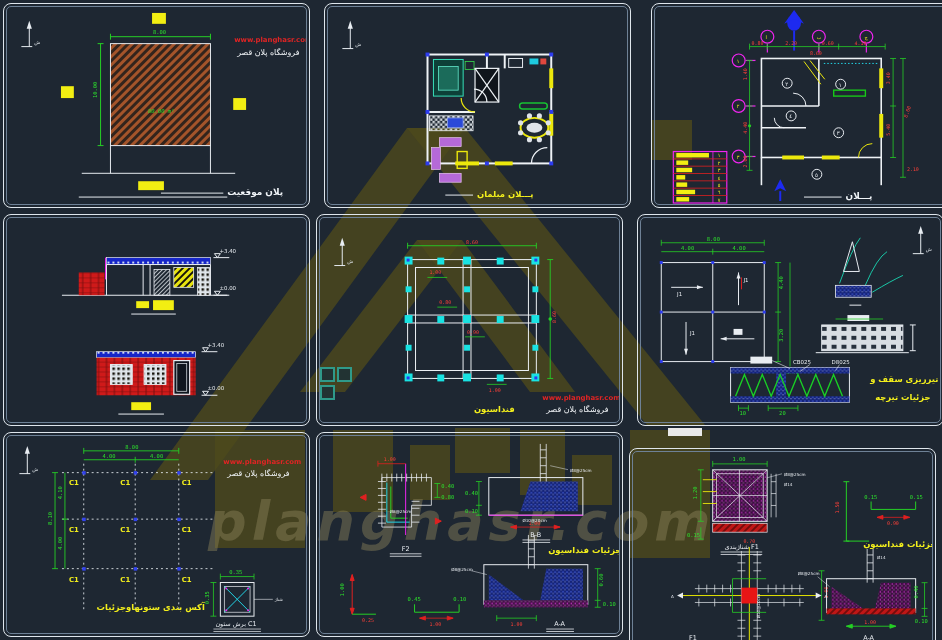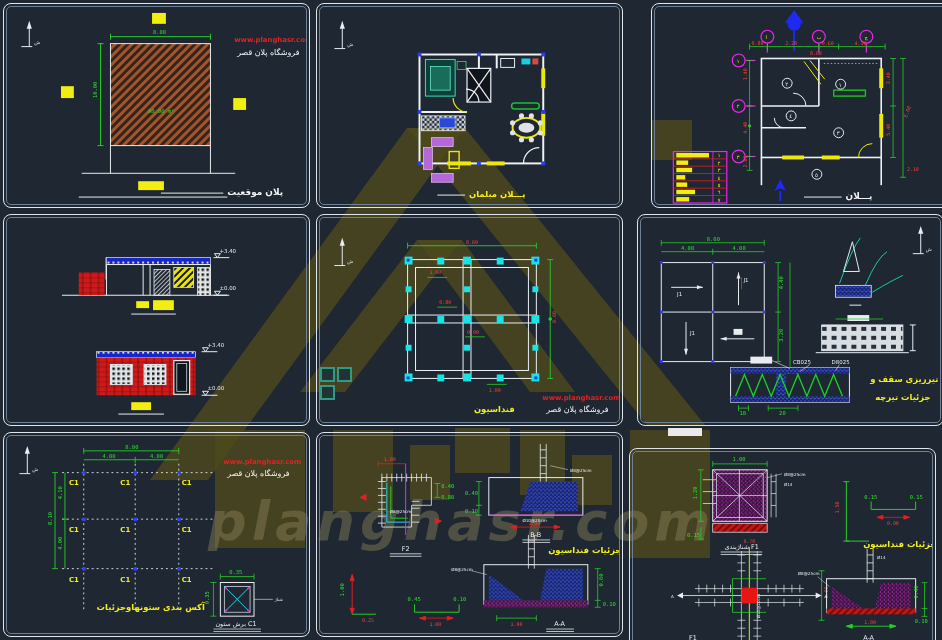--- a/index.html
+++ b/index.html
@@ -95,21 +95,21 @@
     </g>
     <text x="90" y="92" class="tg" transform="rotate(-90 90 92)">10.00</text>
     <text x="229" y="35" class="turl">www.planghasr.com</text>
     <text x="232" y="48" class="tshop">فروشگاه پلان قصر</text>
     <line x1="155" y1="188" x2="218" y2="188" stroke="#e8edf2"></line>
     <text x="222" y="190" class="tlab">پلان موقعیت</text>
   </svg>
  </div>
 </div>
 
-<div class="panel h205" style="left:316px;top:3px;padding-left:12px;">
+<div class="panel h205" style="left:324px;top:3px;padding-left:12px;">
  <div class="inner">
   <svg class="draw" viewBox="0 0 301 199">
     <defs>
       <pattern id="chk2" width="5" height="5" patternUnits="userSpaceOnUse">
         <rect width="2.5" height="2.5" fill="#cfd5da"></rect>
             <rect x="2.5" y="2.5" width="2.5" height="2.5" fill="#cfd5da"></rect>
       </pattern>
     </defs>
     <g stroke="#e8edf2" fill="#e8edf2" stroke-width="1">
       <line x1="22" y1="42" x2="22" y2="18"></line>

